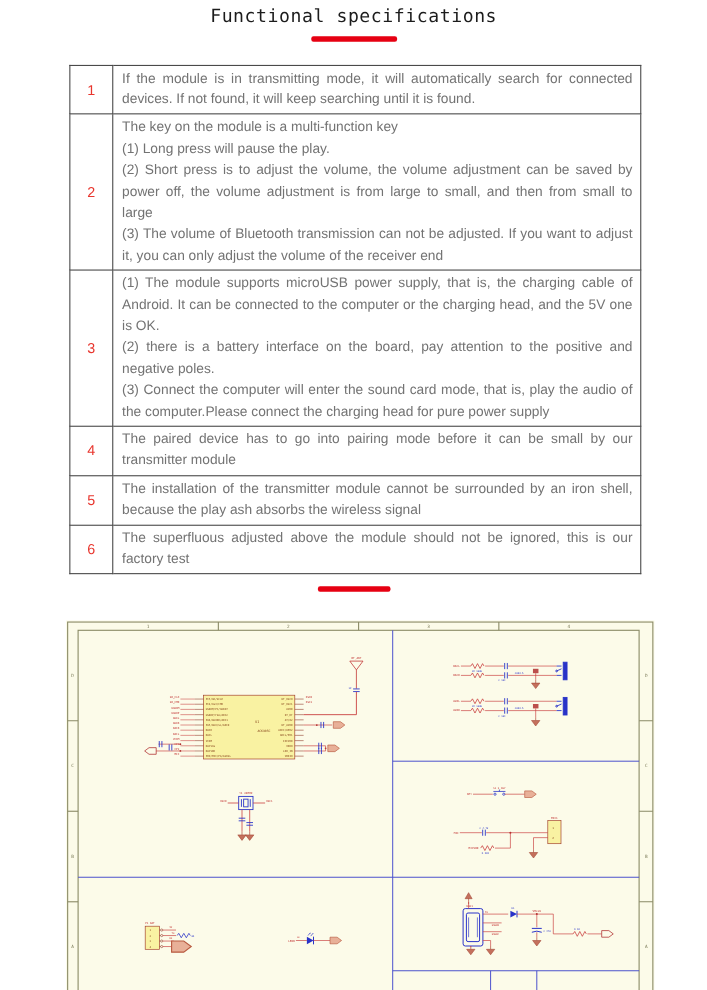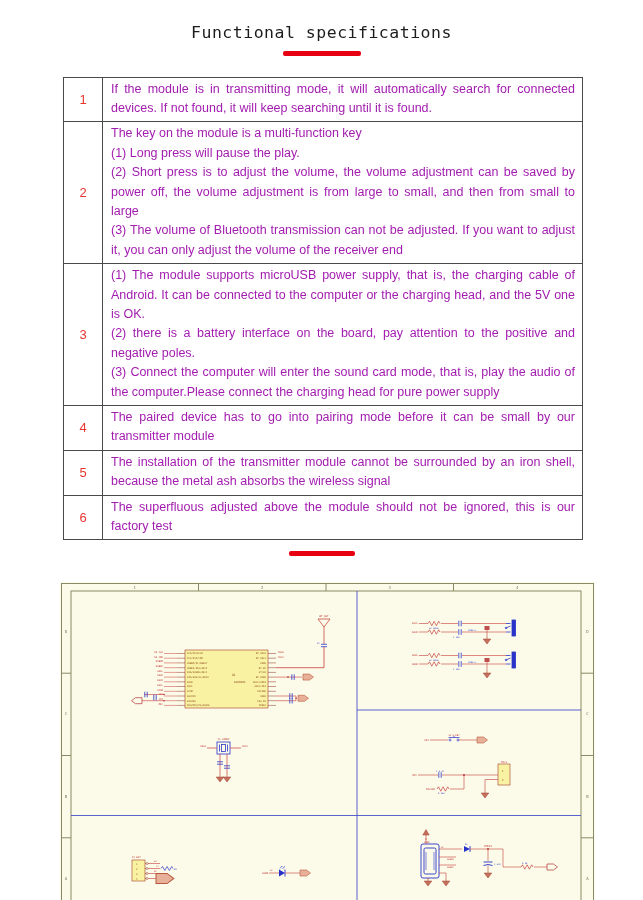--- a/index.html
+++ b/index.html
@@ -1,25 +1,25 @@
 <!DOCTYPE html>
 <html><head>
 <meta charset="utf-8">
 <style>
   html,body{margin:0;padding:0;background:#ffffff;}
   body{width:643px;height:900px;overflow:hidden;font-family:"Liberation Sans",sans-serif;position:relative;}
-  .title-block{text-align:center;margin-top:22px;}
+  .title-block{text-align:center;margin-top:4px;}
   .doc-title{display:inline-block;font-family:"DejaVu Sans Mono",monospace;font-size:16.5px;font-weight:500;color:#1c1c1c;letter-spacing:.5px;line-height:22px;}
   .red-bar{height:4.5px;background:#e60012;border-radius:2px;margin:7px auto 0 auto;}
   .bar1{width:78px;}
   .bar2{width:66px;}
   table.spec{border-collapse:collapse;margin:21px 0 0 63px;width:520px;table-layout:fixed;}
   table.spec td{border:1px solid #4a4a4a;}
   td.num{width:36px;text-align:center;vertical-align:middle;color:#e8362e;font-size:13px;font-weight:500;}
-  td.txt{padding:2px 7px 3px 8px;color:#a21caf;font-size:12.5px;line-height:19.4px;text-align:justify;white-space:pre-line;vertical-align:middle;}
+  td.txt{padding:2px 7px 3px 8px;color:#737373;font-size:12.5px;line-height:19.4px;text-align:justify;white-space:pre-line;vertical-align:middle;}
   .sch-wrap{margin:26px 0 0 60px;width:535px;height:353px;background:#fcfbe9;position:relative;}
   .sch-title-block{margin-top:11px;}
   svg text{font-family:"DejaVu Sans Mono",monospace;}
 </style>
 </head>
 <body>
 
 <div class="title-block">
   <div class="doc-title">Functional specifications</div>
   <div class="red-bar bar1"></div>
@@ -43,21 +43,21 @@
       <td class="txt">(1) The module supports microUSB power supply, that is, the charging cable of Android. It can be connected to the computer or the charging head, and the 5V one is OK.
 (2) there is a battery interface on the board, pay attention to the positive and negative poles.
 (3) Connect the computer will enter the sound card mode, that is, play the audio of the computer.Please connect the charging head for pure power supply</td>
     </tr>
     <tr>
       <td class="num">4</td>
       <td class="txt">The paired device has to go into pairing mode before it can be small by our transmitter module</td>
     </tr>
     <tr>
       <td class="num">5</td>
-      <td class="txt">The installation of the transmitter module cannot be surrounded by an iron shell, because the metal ash absorbs the wireless signal</td>
+      <td class="txt">The installation of the transmitter module cannot be surrounded by an iron shell, because the play ash absorbs the wireless signal</td>
     </tr>
     <tr>
       <td class="num">6</td>
       <td class="txt">The superfluous adjusted above the module should not be ignored, this is our factory test</td>
     </tr>
   </tbody>
 </table>
 
 <div class="title-block sch-title-block">
   <div class="red-bar bar2"></div>

